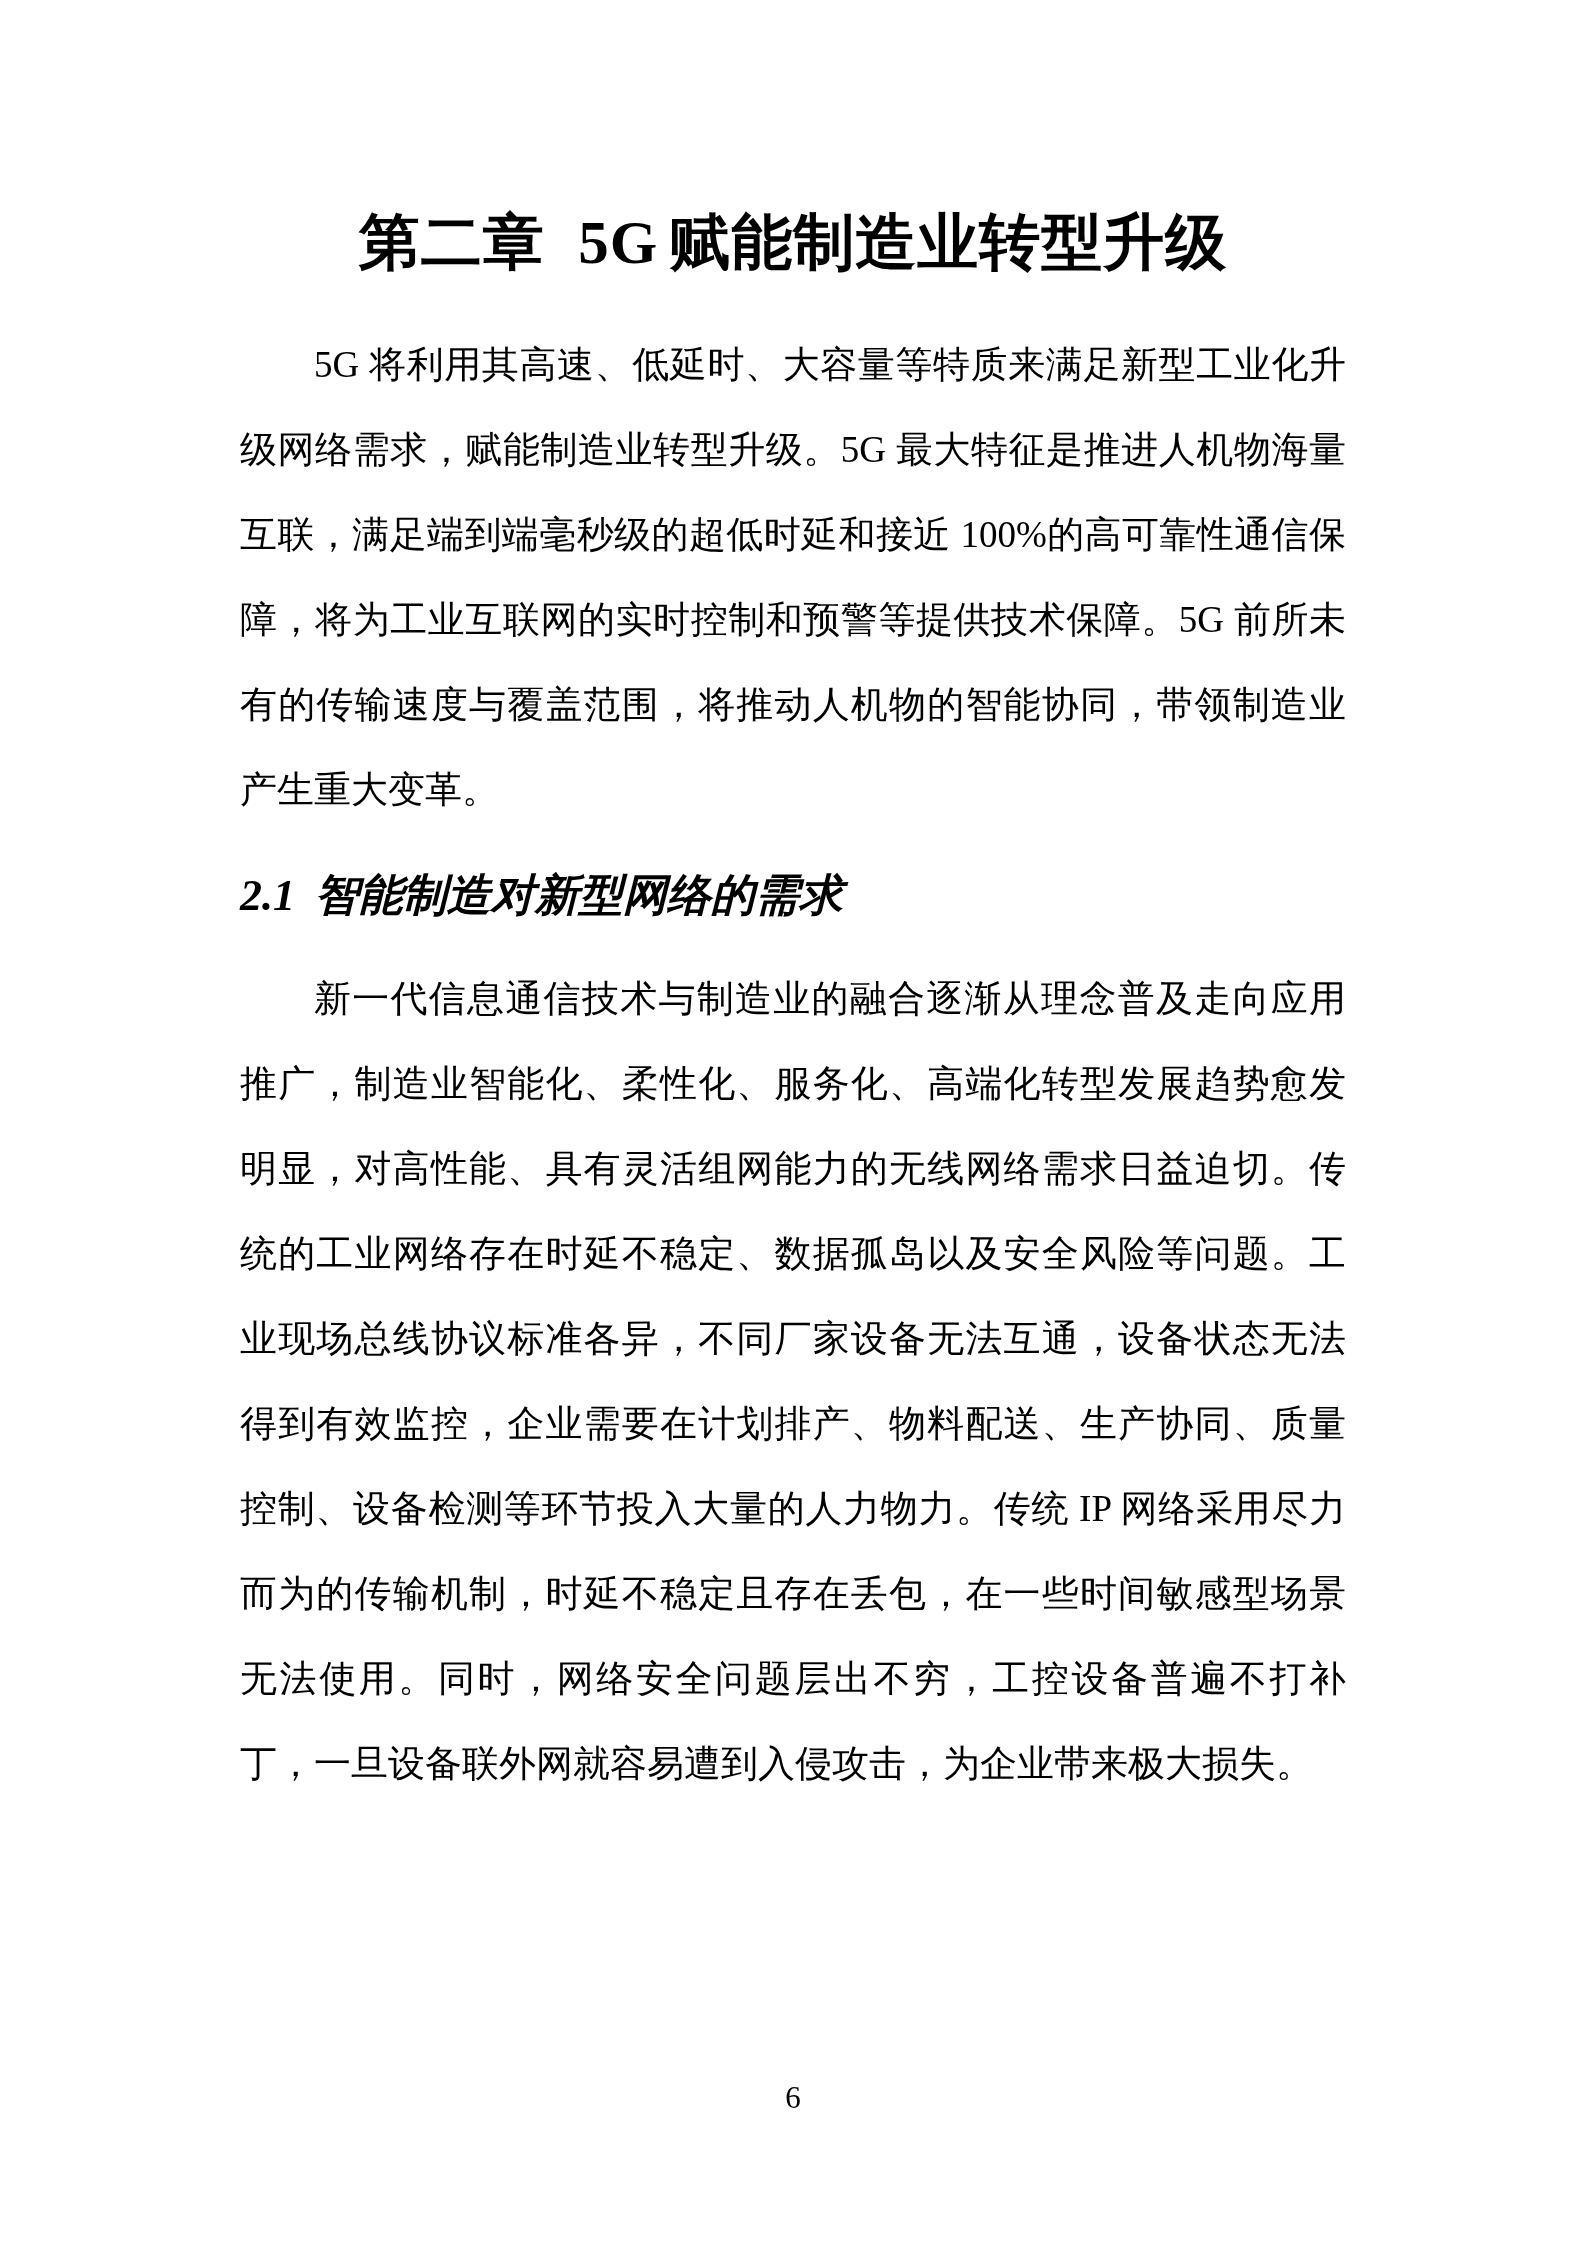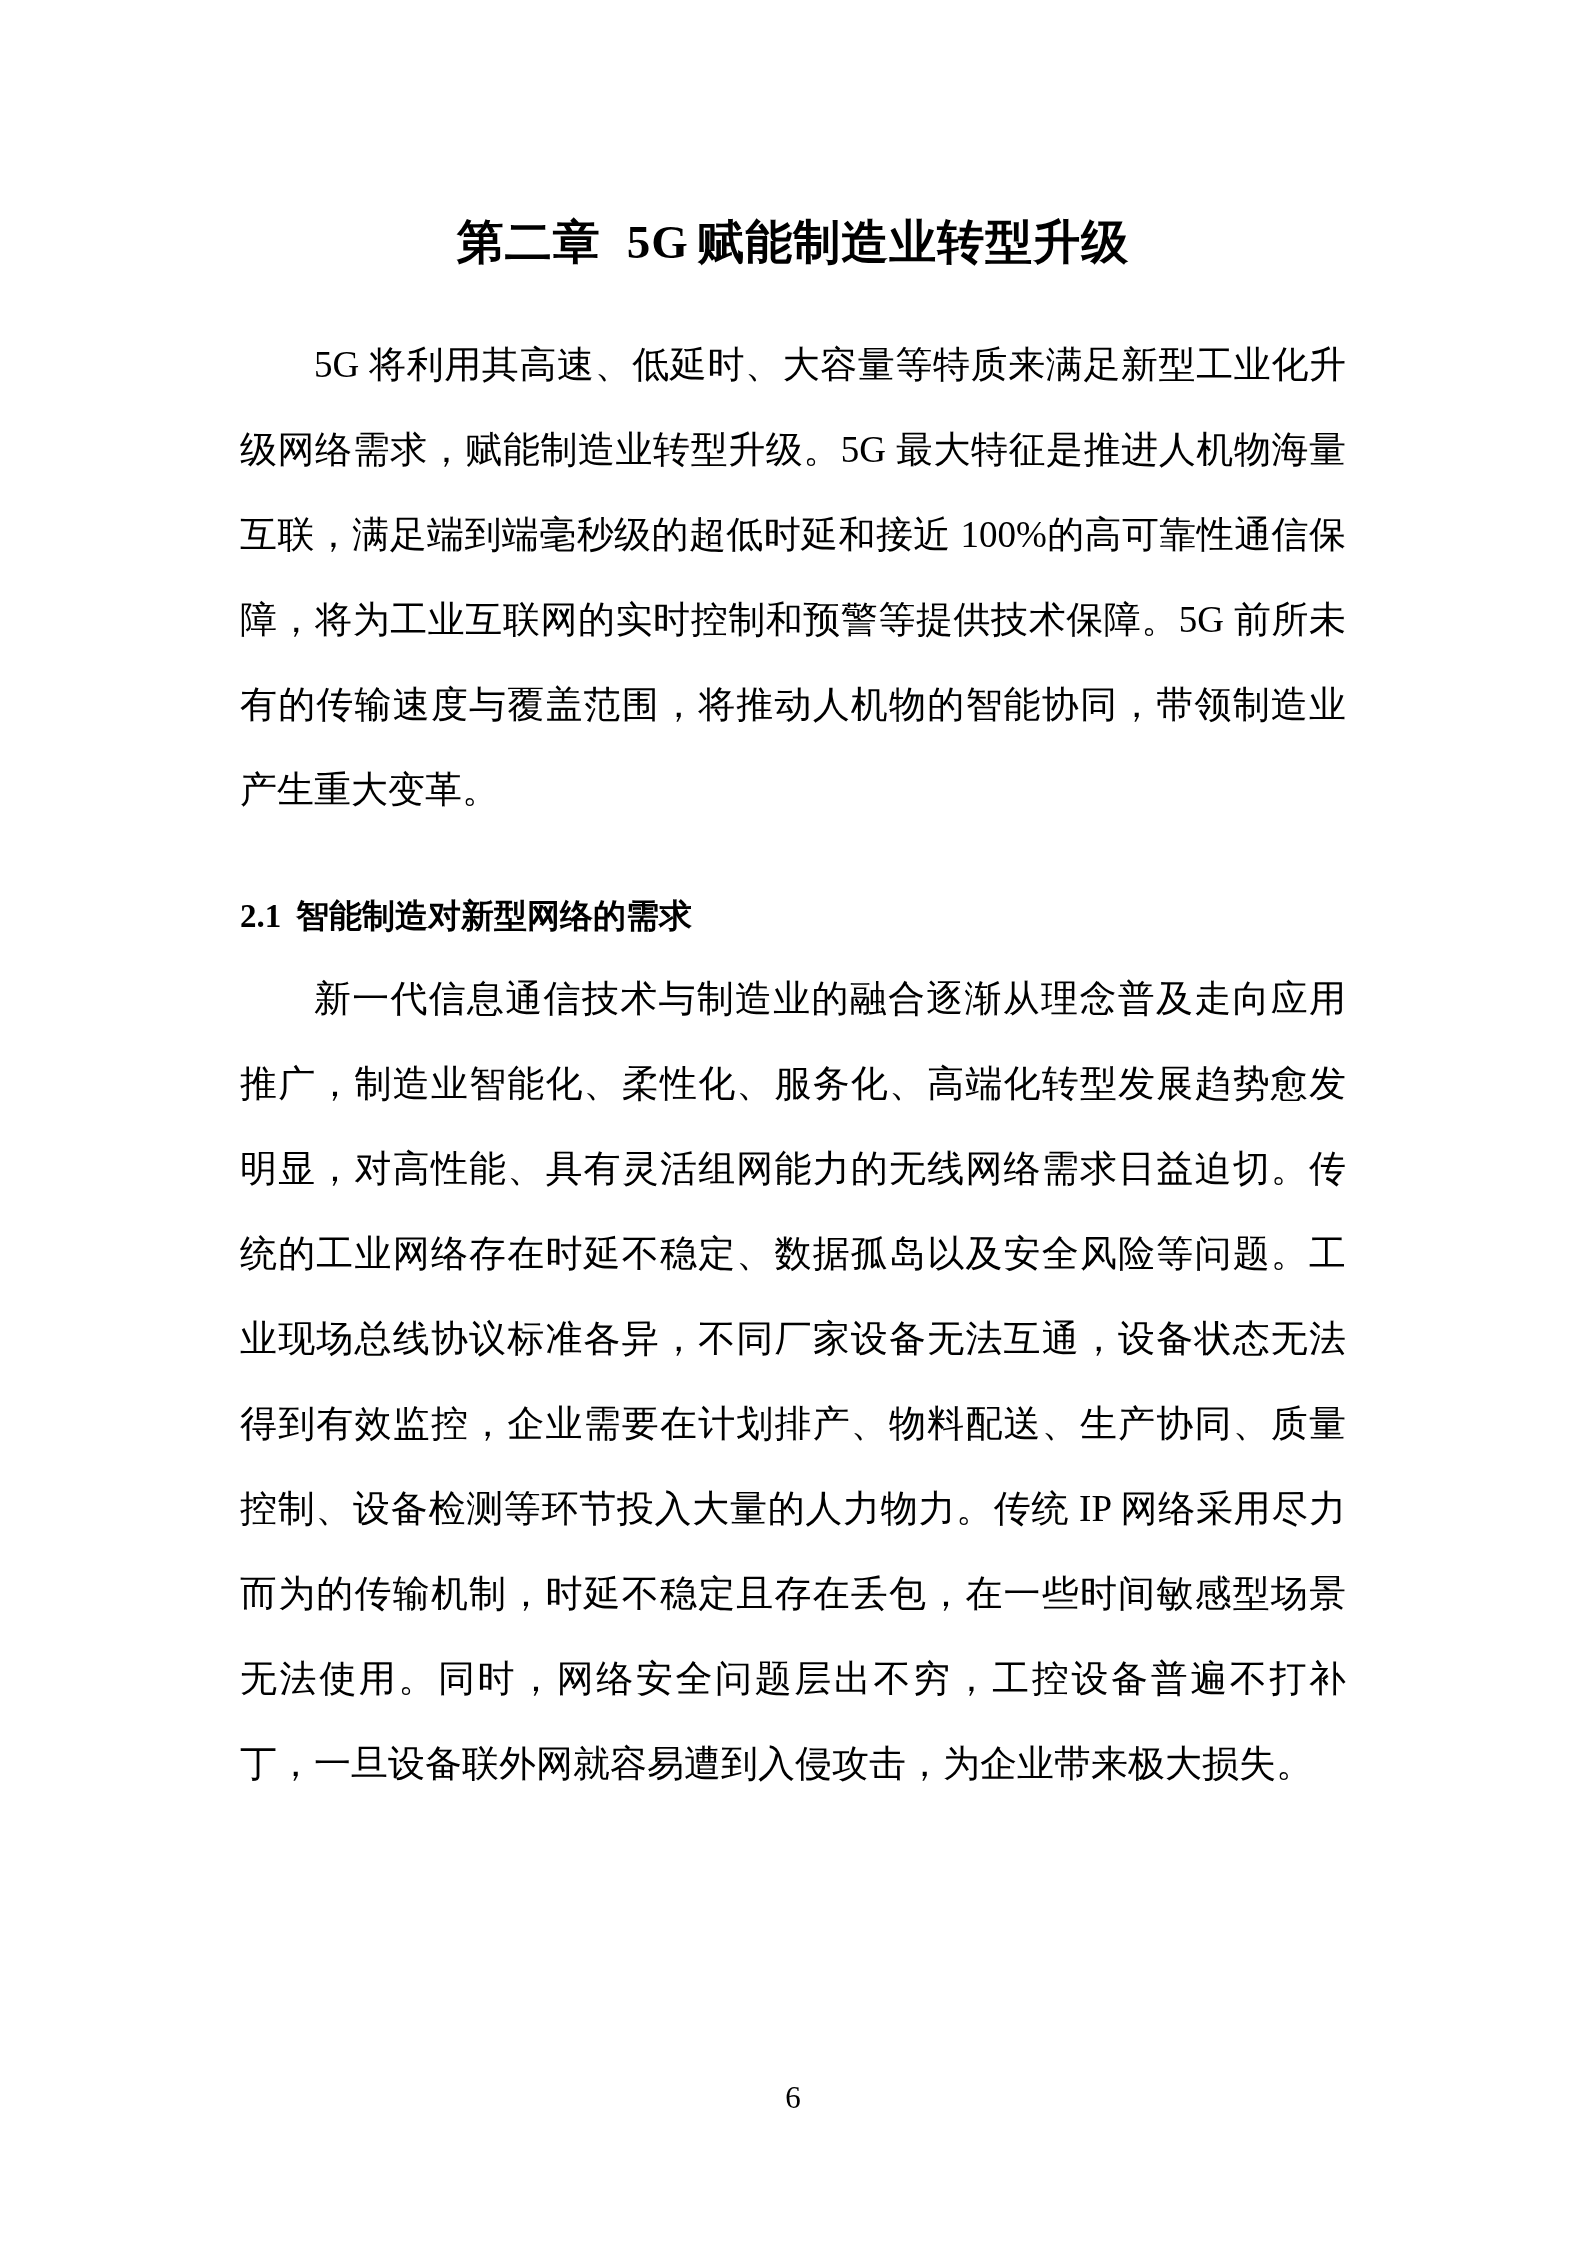--- a/index.html
+++ b/index.html
@@ -22,21 +22,21 @@
     background: #ffffff;
   }
   
   .chapter-title {
     position: absolute;
     top: 212px;
     left: 0;
     width: 1586px;
     margin: 0;
     text-align: center;
-    font-size: 47px;
+    font-size: 61px;
     line-height: 60px;
     font-weight: bold;
     font-family: "Liberation Sans", "DejaVu Sans", sans-serif;
     letter-spacing: 1px;
   }
   .chapter-title .chapter-word { margin-right: 0.55em; }
   .latin-num {
     font-family: "Liberation Serif", "DejaVu Serif", serif;
     font-weight: bold;
   }
@@ -54,27 +54,28 @@
   .body-text p {
     margin: 0;
     padding: 0;
     text-indent: 2em;
   }
   .para-intro { top: 322px; }
   .para-main  { top: 956px; }
   
   .section-heading {
     position: absolute;
-    top: 888px;
+    top: 867px;
     left: 240px;
     margin: 0;
-    font-size: 33px;
+    font-size: 44px;
     line-height: 56px;
     font-weight: bold;
     font-family: "Liberation Sans", "DejaVu Sans", sans-serif;
+    font-style: italic;
   }
   .section-heading .latin-num { margin-right: 0.45em; }
   
   .page-number {
     position: absolute;
     top: 2078px;
     left: 0;
     width: 1586px;
     text-align: center;
     font-size: 31px;

